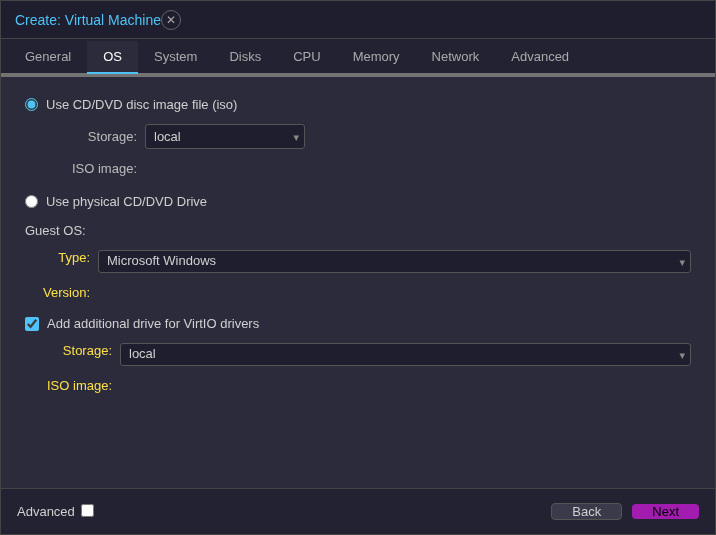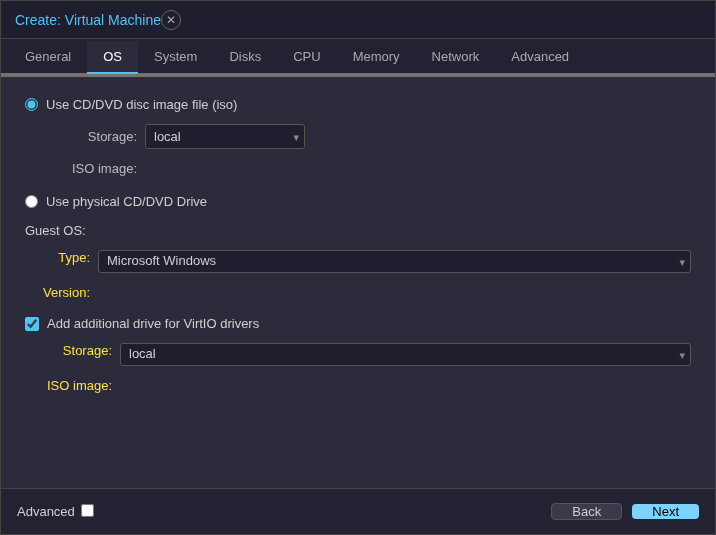--- a/index.html
+++ b/index.html
@@ -168,21 +168,21 @@
       border: none;
       font-size: 13px;
       cursor: pointer;
     }
     .btn-back {
       background: #3a3a4a;
       color: #d0d0d0;
       border: 1px solid #555;
     }
     .btn-next {
-      background: #7dd3fc;
+      background: #a21caf;
       color: #000;
       font-weight: 500;
     }
     .right-form-row {
       display: flex;
       align-items: flex-start;
       gap: 8px;
     }
     .right-label {
       min-width: 65px;

